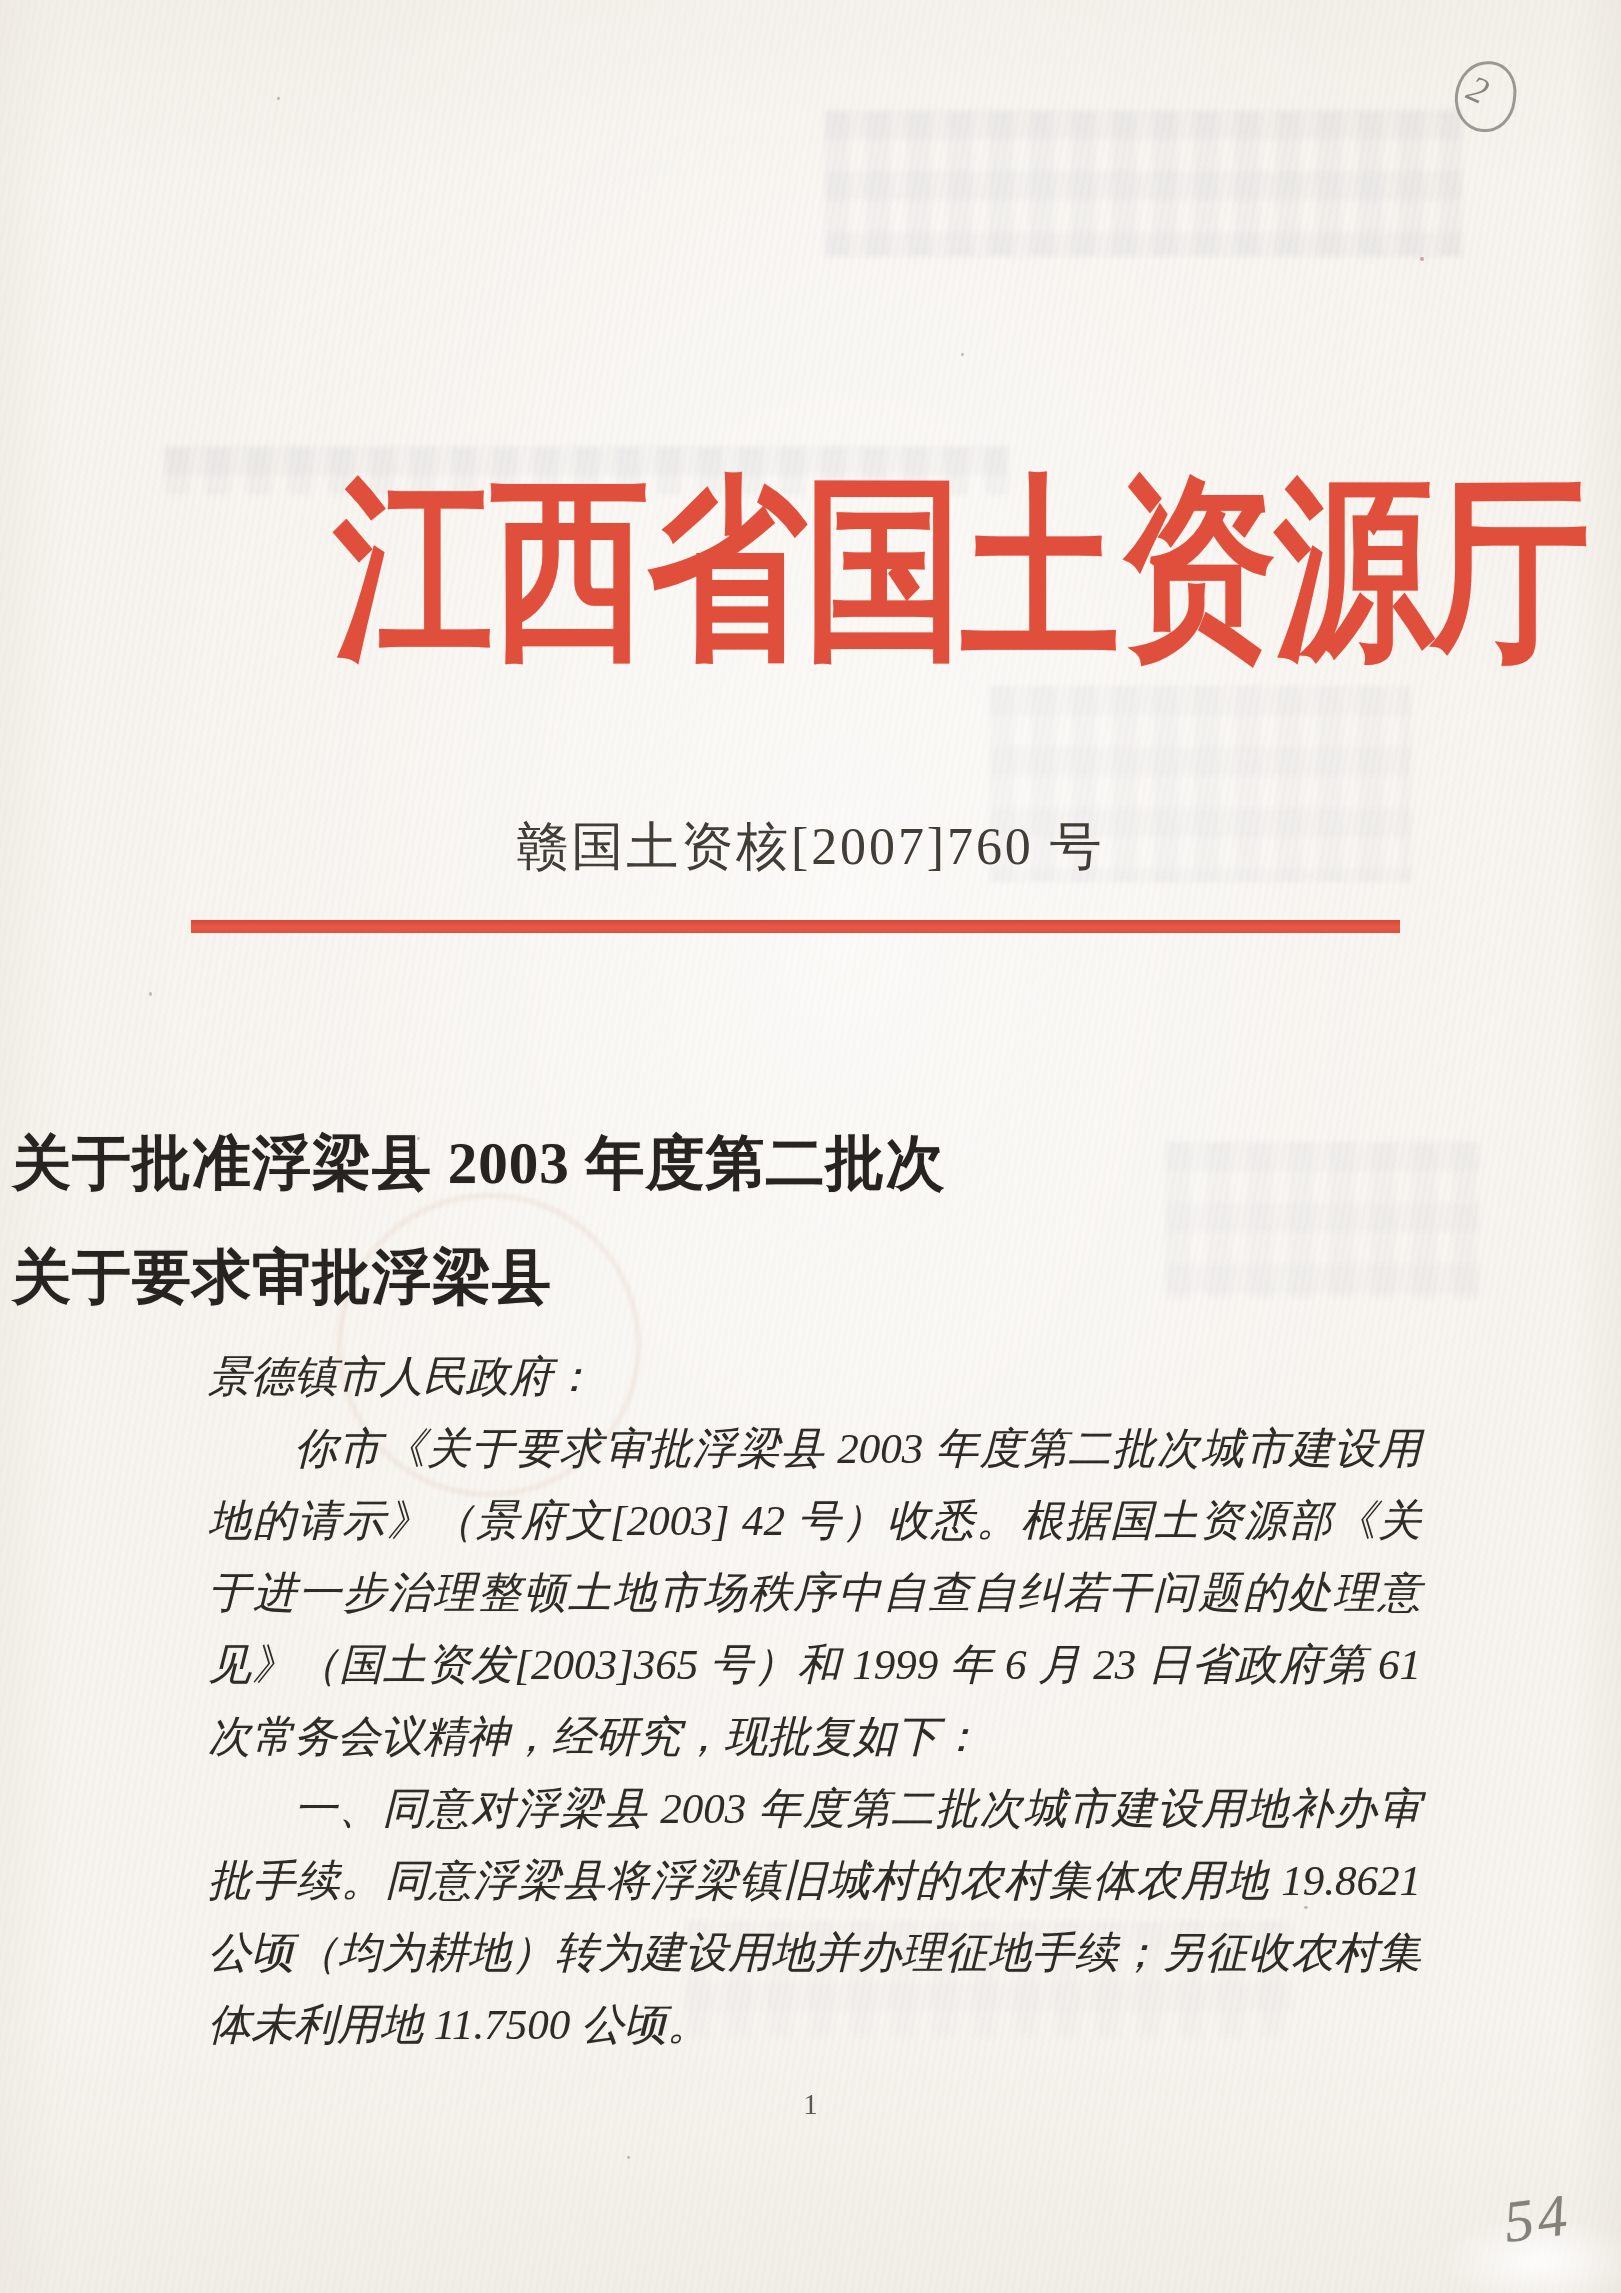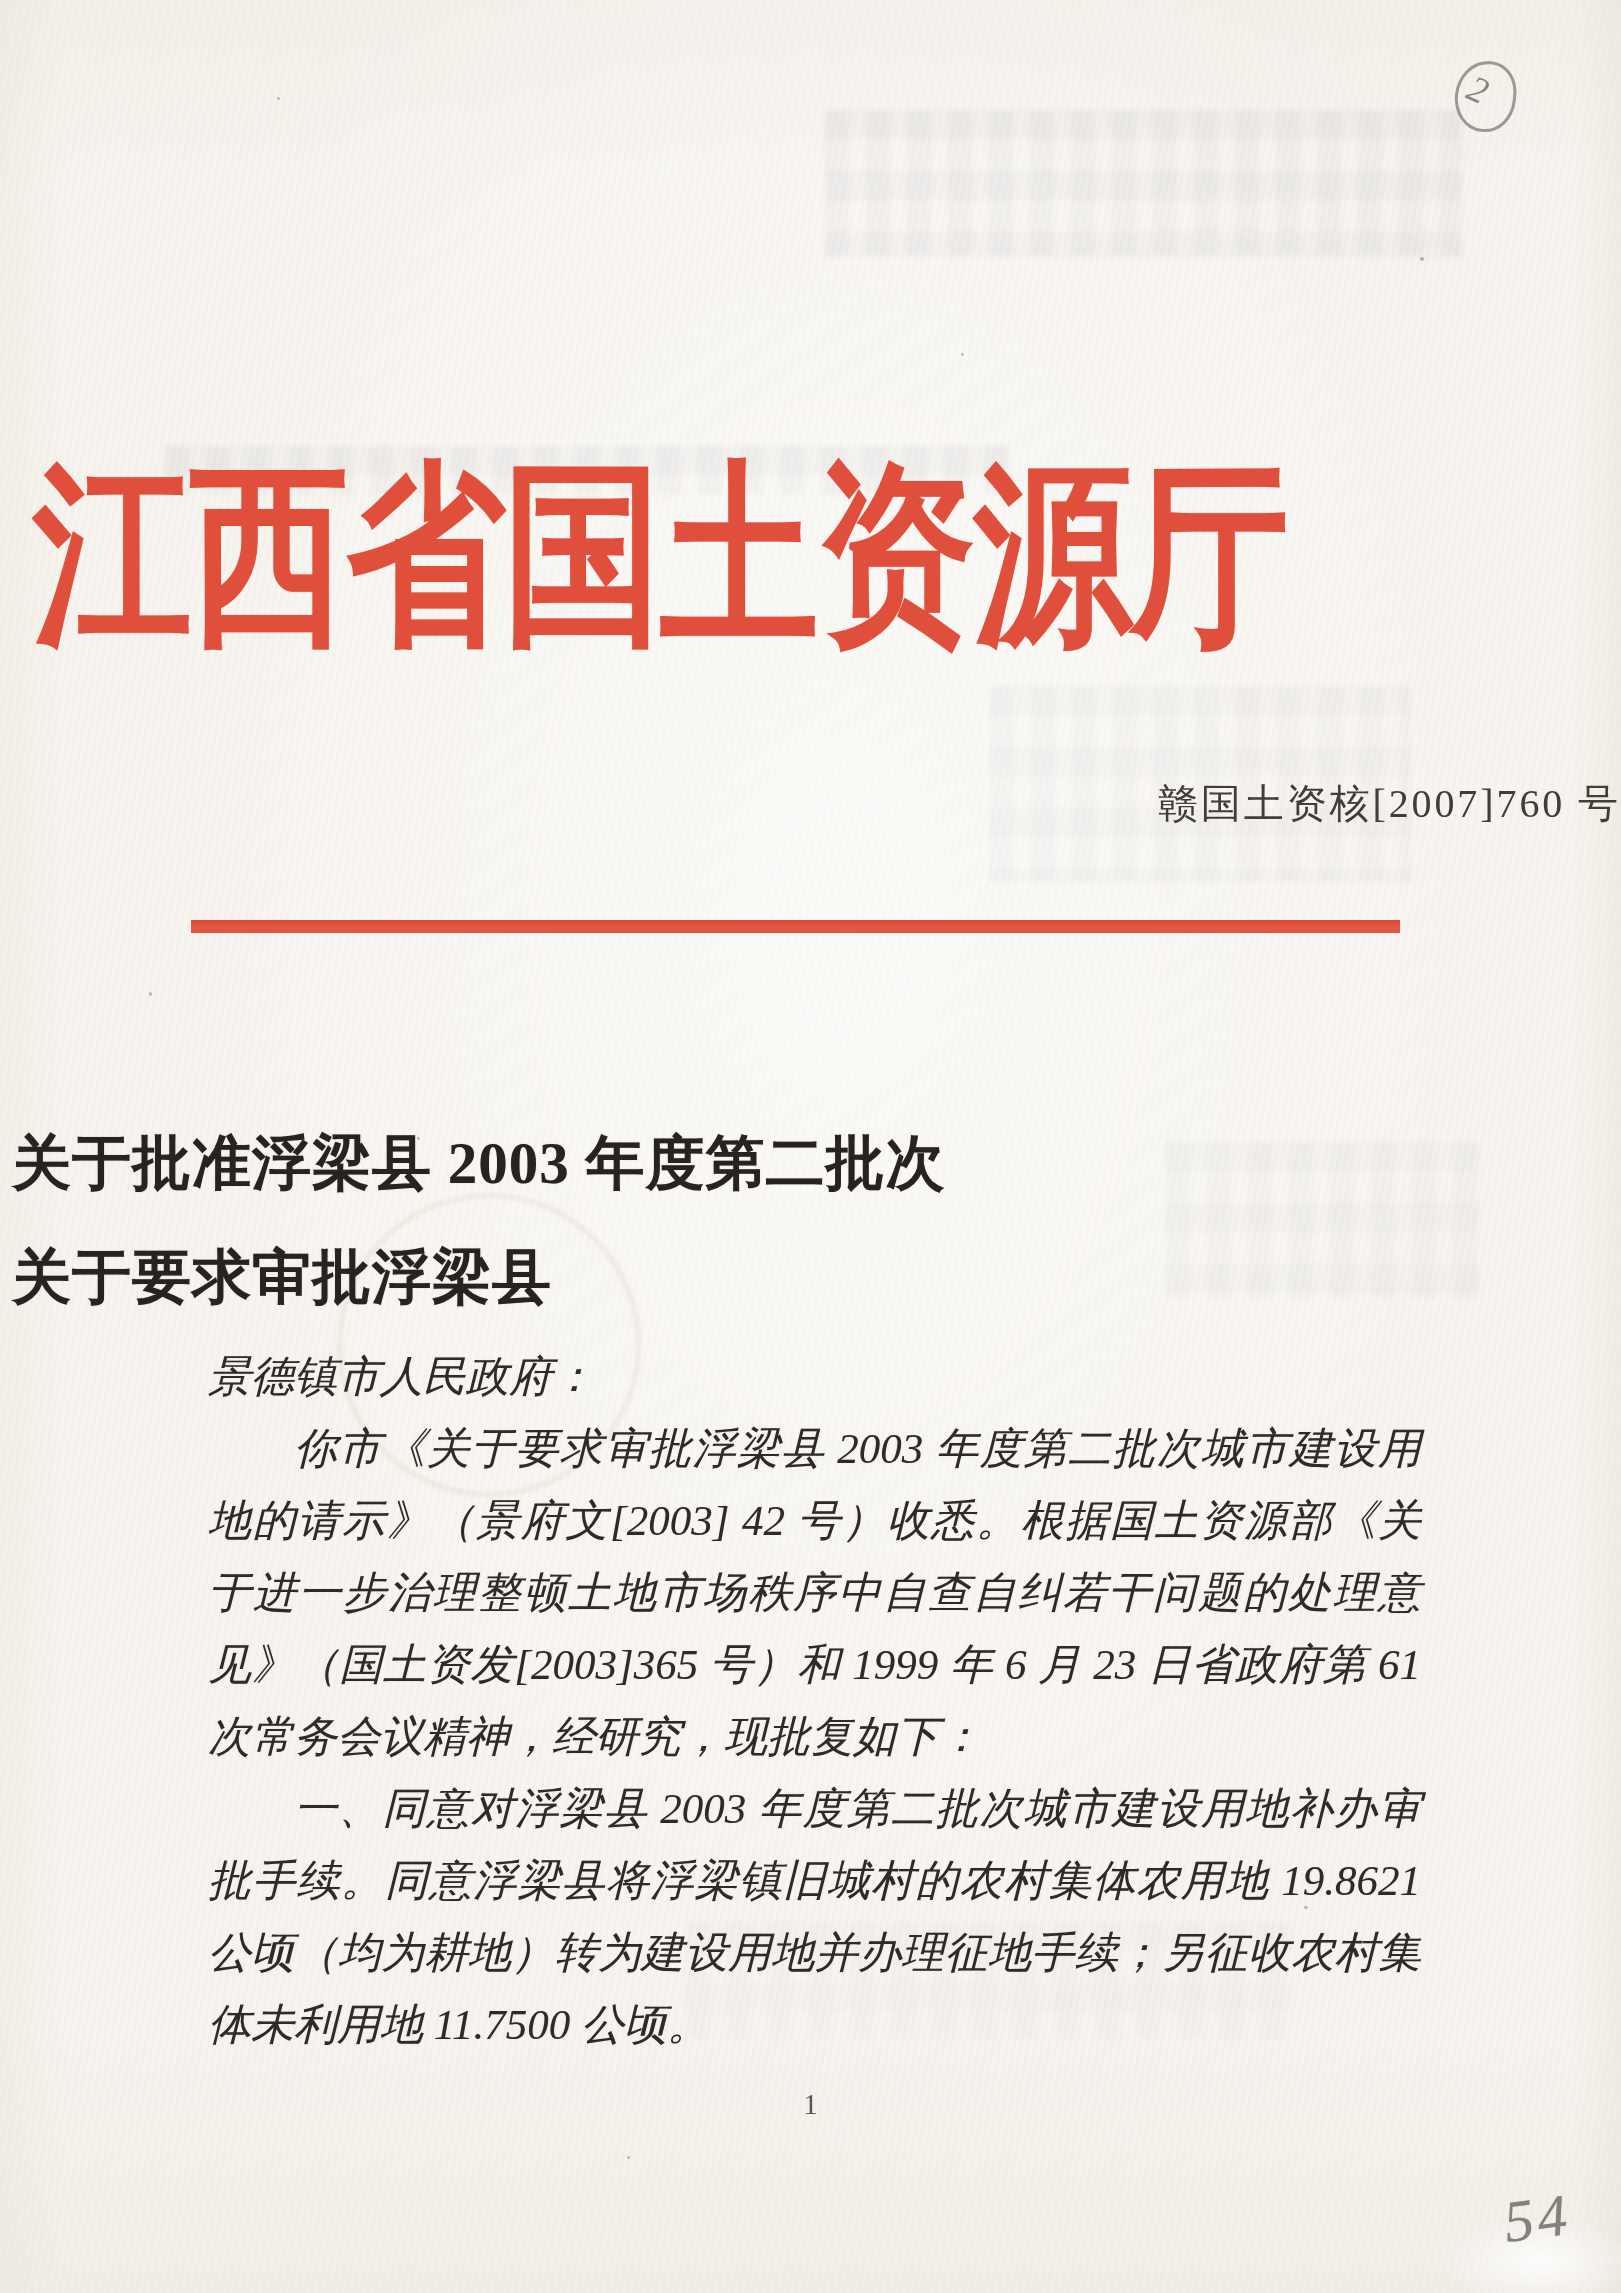--- a/index.html
+++ b/index.html
@@ -12,36 +12,36 @@
     background-image:
       radial-gradient(ellipse at 52% 40%, rgba(255,255,255,0.55), rgba(255,255,255,0) 62%),
       linear-gradient(180deg, rgba(234,229,221,0.35) 0%, rgba(246,243,238,0) 8%, rgba(246,243,238,0) 88%, rgba(232,227,219,0.4) 100%),
       linear-gradient(90deg, rgba(233,228,220,0.4) 0%, rgba(246,243,238,0) 4%, rgba(246,243,238,0) 97%, rgba(230,225,217,0.45) 100%),
       repeating-linear-gradient(100deg, rgba(223,217,208,0.10) 0 2.9px, rgba(255,255,255,0.07) 2.9px 6.9px);
     font-family:"Liberation Serif","DejaVu Serif",serif;
   }
   
   .letterhead{
     position:absolute;left:0;top:482;width:100%;
-    top:472px;text-align:left;font-family:Liberation Mono, monospace;
+    top:472px;text-align:right;
   }
   .letterhead .agency{
     display:inline-block;
     font-size:167px;line-height:1;font-weight:bold;
     color:#df4f3c;
     letter-spacing:-2px;
     transform:scale(0.95,1.18);
     transform-origin:center top;
     white-space:nowrap;
     text-shadow:0 0 1px rgba(223,79,60,0.55);
   }
   .doc-number{
-    position:absolute;left:0;top:776px;width:100%;
-    text-align:right;
-    font-size:40px;color:#413d37;letter-spacing:2.9px;
+    position:absolute;left:0;top:812px;width:100%;
+    text-align:center;
+    font-size:52px;color:#413d37;letter-spacing:2.9px;
     white-space:nowrap;
   }
   .red-rule{
     position:absolute;left:191px;top:920px;width:1209px;height:12.7px;
     background:linear-gradient(180deg,#d8483a 0%,#e65948 55%,#e0513f 100%);
   }
   
   .stamp-ghost{
     position:absolute;left:338px;top:1194px;width:296px;height:296px;
     border:3.9px solid rgba(201,146,122,0.22);

